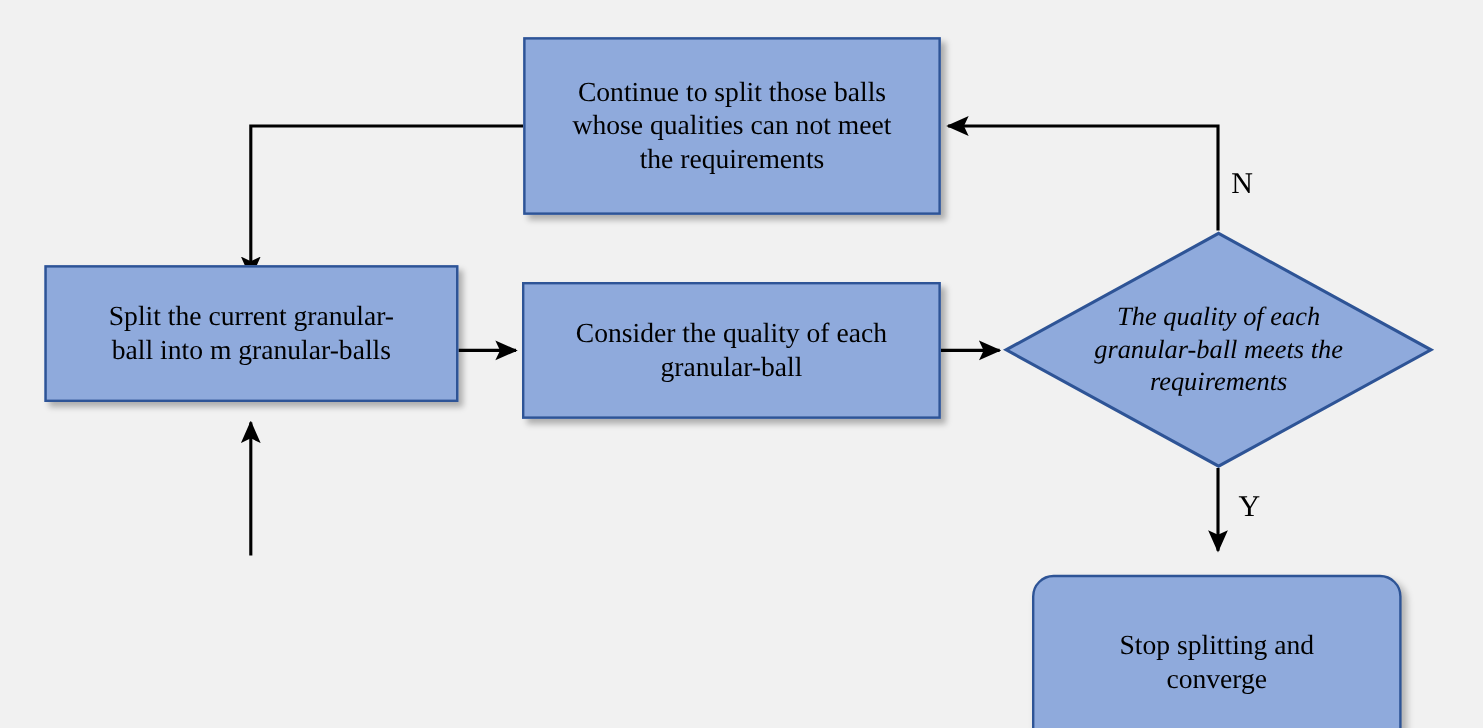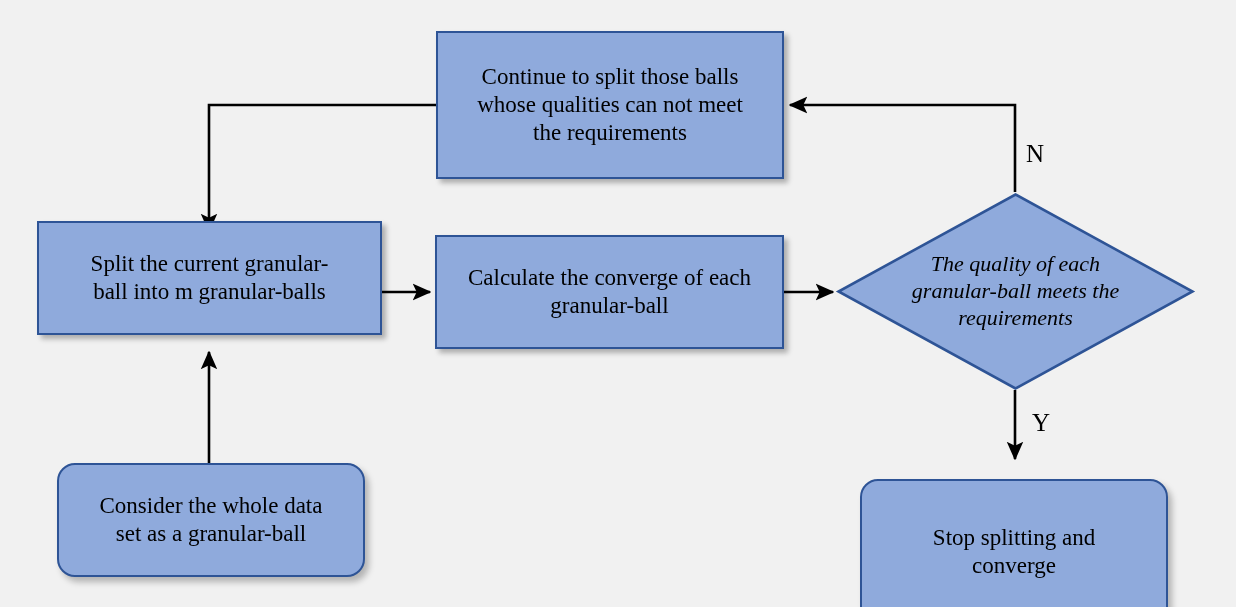--- a/index.html
+++ b/index.html
@@ -114,37 +114,33 @@
 whose qualities can not meet
 the requirements</span>
   </div>
 
   <div class="node process" style="left:37px; top:221px; width:345px; height:114px; font-size:23px;">
     <span class="label">Split the current granular-
 ball into m granular-balls</span>
   </div>
 
   <div class="node process" style="left:435px; top:235px; width:349px; height:114px; font-size:23px;">
-    <span class="label">Calculate the converge of each
+    <span class="label">Consider the quality of each
 granular-ball</span>
   </div>
 
   <div class="node decision" style="left:836px; top:192px; width:359px; height:199px; font-size:22px;font-style:italic;">
     <svg class="diamond" viewBox="0 0 359 199" preserveAspectRatio="none" xmlns="http://www.w3.org/2000/svg">
       <polygon points="179.5,2.5 356.5,99.5 179.5,196.5 2.5,99.5" fill="#8faadc" stroke="#2e5496" stroke-width="2.6"></polygon>
     </svg>
     <span class="label">The quality of each
 granular-ball meets the
 requirements</span>
   </div>
 
-  <div class="node terminal" style="left:57px; top:463px; width:308px; height:114px; font-size:23px;">
-    <span class="label">Consider the whole data
-set as a granular-ball</span>
-  </div>
 
   <div class="node terminal" style="left:860px; top:479px; width:308px; height:146px; font-size:23px;">
     <span class="label">Stop splitting and
 converge</span>
   </div>
 
   <div class="edge-label" style="left:1026px; top:141px;">N</div>
 
   <div class="edge-label" style="left:1032px; top:410px;">Y</div>
 

